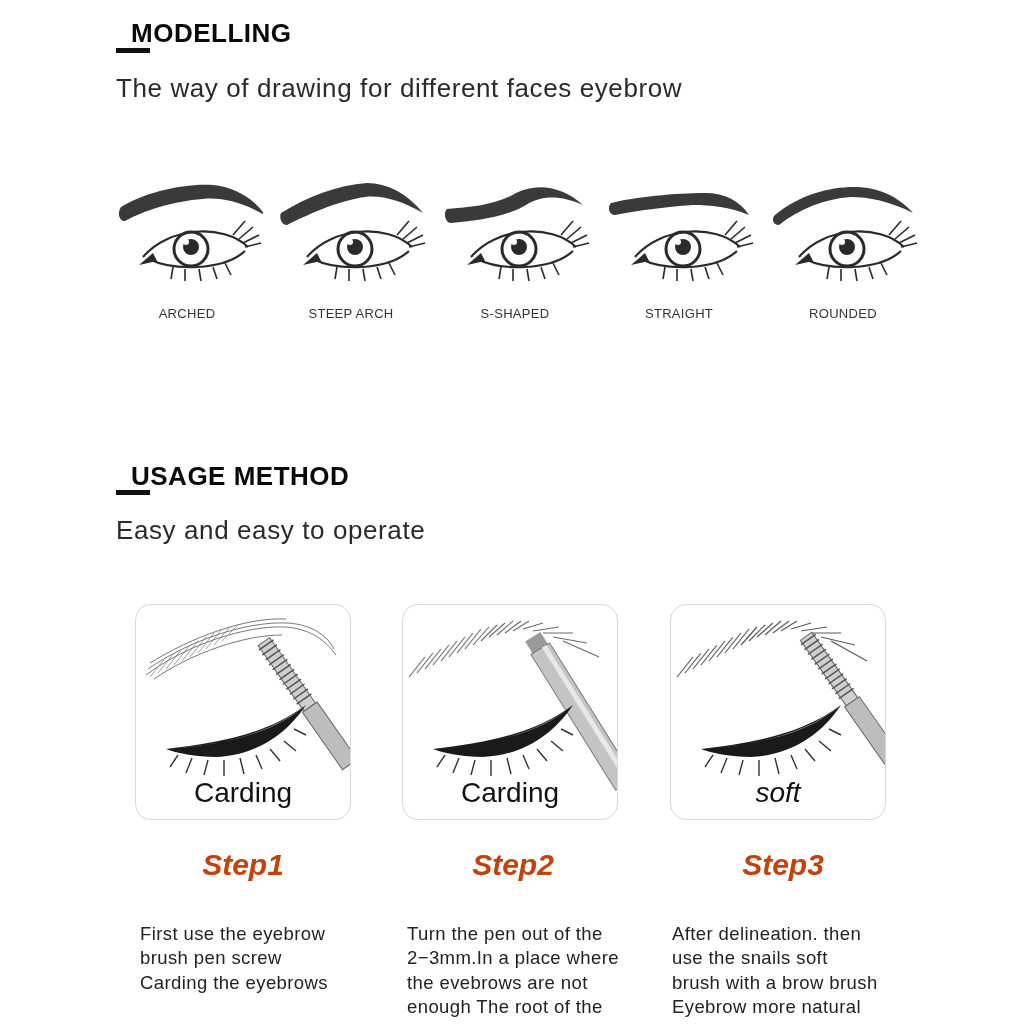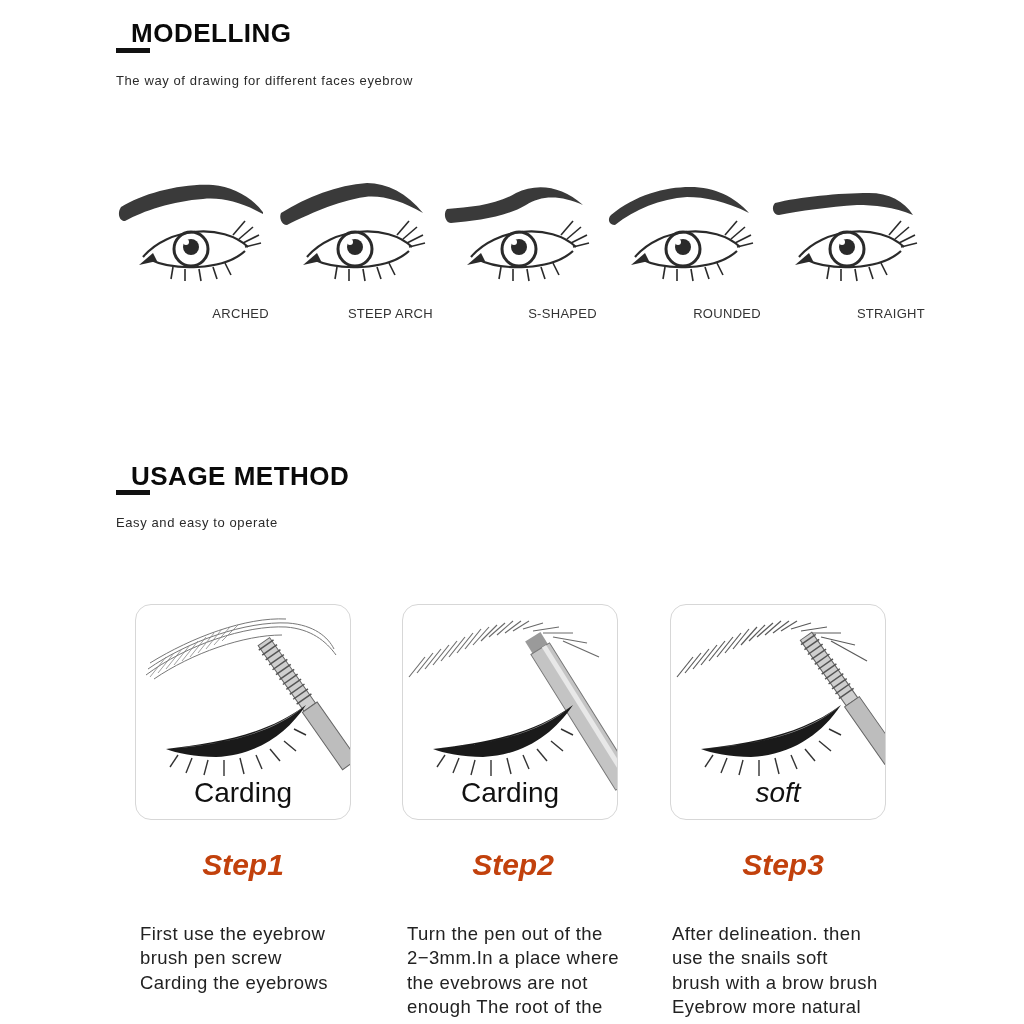--- a/index.html
+++ b/index.html
@@ -1,23 +1,23 @@
 <!DOCTYPE html>
 <html><head>
 <meta charset="utf-8">
 <style>
   html, body { margin:0; padding:0; background:#ffffff; }
   body { width:1024px; height:1024px; position:relative; overflow:hidden; font-family:"Liberation Sans", sans-serif; color:#111; }
   .section-title { position:absolute; left:115px; font-weight:700; font-size:26px; letter-spacing:0.5px; color:#0a0a0a; margin:16px; line-height:1; }
   .title-bar { position:absolute; left:116px; width:34px; height:5px; background:#111; }
-  .subtitle { position:absolute; left:116px; font-size:13px; color:#2a2a2a; letter-spacing:0.6px; }
+  .subtitle { position:absolute; left:116px; font-size:26px; color:#2a2a2a; letter-spacing:0.6px; }
   .eye-row { position:absolute; left:105px; top:175px; width:820px; height:160px; display:flex; }
   .eye-item { width:164px; position:relative; }
   .eye-item svg { position:absolute; left:8px; top:0; }
-  .eye-label { position:absolute; top:131px; left:0; width:164px; text-align:right; font-size:13px; color:#333; letter-spacing:0.3px; }
+  .eye-label { position:absolute; top:131px; left:0; width:164px; text-align:center; font-size:13px; color:#333; letter-spacing:0.3px; }
   .card { position:absolute; top:604px; width:216px; height:216px; border:1.5px solid #d7d7d7; border-radius:16px; background:#fff; box-sizing:border-box; overflow:hidden; }
   .card svg { position:absolute; left:0; top:0; }
   .card-label { position:absolute; left:0; width:100%; bottom:10px; text-align:center; font-size:28px; color:#111; }
   .step-title { position:absolute; top:848px; width:220px; text-align:center; font-size:30px; font-weight:700; font-style:italic; color:#c2410c; }
   .step-text { position:absolute; top:922px; font-size:18.5px; line-height:24.4px; color:#222; letter-spacing:0.4px; white-space:pre-line; width:260px; }
 </style>
 </head>
 <body>
 
 <h1 class="section-title" style="top:4px;">MODELLING</h1>
@@ -99,20 +99,46 @@
           <line x1="86" y1="94" x2="88" y2="106"></line>
           <line x1="100" y1="92" x2="104" y2="104"></line>
           <line x1="112" y1="88" x2="118" y2="100"></line>
       </g>
     </svg>
     <div class="eye-label">S-SHAPED</div>
   </div>
 
   <div class="eye-item">
     <svg width="150" height="110" viewBox="0 0 150 110">
+      <path d="M6,28 C30,22 70,18 100,18 C120,18 135,26 144,40 C125,32 105,30 88,30 C60,32 30,36 10,40 C4,40 2,32 6,28 Z" fill="#3a3a3a"></path>
+      <g stroke="#2a2a2a" fill="none" stroke-width="2.2">
+        <path d="M30,82 C55,52 110,48 135,72"></path>
+        <path d="M36,84 C60,96 110,96 132,76"></path>
+      </g>
+      <path d="M26,90 L40,78 L44,86 Z" fill="#2a2a2a"></path>
+      <circle cx="78" cy="74" r="17" fill="none" stroke="#2a2a2a" stroke-width="3"></circle>
+      <circle cx="78" cy="72" r="8" fill="#2a2a2a"></circle>
+      <circle cx="73" cy="67" r="3" fill="#fff"></circle>
+      <g stroke="#2a2a2a" stroke-width="1.6">
+        <line x1="120" y1="60" x2="132" y2="46"></line>
+          <line x1="126" y1="64" x2="140" y2="52"></line>
+          <line x1="130" y1="68" x2="146" y2="60"></line>
+          <line x1="132" y1="72" x2="148" y2="68"></line>
+        <line x1="60" y1="92" x2="58" y2="104"></line>
+          <line x1="72" y1="94" x2="72" y2="106"></line>
+          <line x1="86" y1="94" x2="88" y2="106"></line>
+          <line x1="100" y1="92" x2="104" y2="104"></line>
+          <line x1="112" y1="88" x2="118" y2="100"></line>
+      </g>
+    </svg>
+    <div class="eye-label">STRAIGHT</div>
+  </div>
+
+  <div class="eye-item">
+    <svg width="150" height="110" viewBox="0 0 150 110">
       <path d="M6,40 C30,20 60,12 85,12 C110,12 130,22 144,38 C120,26 100,22 82,22 C55,24 30,34 10,50 C4,50 2,44 6,40 Z" fill="#3a3a3a"></path>
       <g stroke="#2a2a2a" fill="none" stroke-width="2.2">
         <path d="M30,82 C55,52 110,48 135,72"></path>
         <path d="M36,84 C60,96 110,96 132,76"></path>
       </g>
       <path d="M26,90 L40,78 L44,86 Z" fill="#2a2a2a"></path>
       <circle cx="78" cy="74" r="17" fill="none" stroke="#2a2a2a" stroke-width="3"></circle>
       <circle cx="78" cy="72" r="8" fill="#2a2a2a"></circle>
       <circle cx="73" cy="67" r="3" fill="#fff"></circle>
       <g stroke="#2a2a2a" stroke-width="1.6">
@@ -121,46 +147,20 @@
           <line x1="130" y1="68" x2="146" y2="60"></line>
           <line x1="132" y1="72" x2="148" y2="68"></line>
         <line x1="60" y1="92" x2="58" y2="104"></line>
           <line x1="72" y1="94" x2="72" y2="106"></line>
           <line x1="86" y1="94" x2="88" y2="106"></line>
           <line x1="100" y1="92" x2="104" y2="104"></line>
           <line x1="112" y1="88" x2="118" y2="100"></line>
       </g>
     </svg>
     <div class="eye-label">ROUNDED</div>
-  </div>
-
-  <div class="eye-item">
-    <svg width="150" height="110" viewBox="0 0 150 110">
-      <path d="M6,28 C30,22 70,18 100,18 C120,18 135,26 144,40 C125,32 105,30 88,30 C60,32 30,36 10,40 C4,40 2,32 6,28 Z" fill="#3a3a3a"></path>
-      <g stroke="#2a2a2a" fill="none" stroke-width="2.2">
-        <path d="M30,82 C55,52 110,48 135,72"></path>
-        <path d="M36,84 C60,96 110,96 132,76"></path>
-      </g>
-      <path d="M26,90 L40,78 L44,86 Z" fill="#2a2a2a"></path>
-      <circle cx="78" cy="74" r="17" fill="none" stroke="#2a2a2a" stroke-width="3"></circle>
-      <circle cx="78" cy="72" r="8" fill="#2a2a2a"></circle>
-      <circle cx="73" cy="67" r="3" fill="#fff"></circle>
-      <g stroke="#2a2a2a" stroke-width="1.6">
-        <line x1="120" y1="60" x2="132" y2="46"></line>
-          <line x1="126" y1="64" x2="140" y2="52"></line>
-          <line x1="130" y1="68" x2="146" y2="60"></line>
-          <line x1="132" y1="72" x2="148" y2="68"></line>
-        <line x1="60" y1="92" x2="58" y2="104"></line>
-          <line x1="72" y1="94" x2="72" y2="106"></line>
-          <line x1="86" y1="94" x2="88" y2="106"></line>
-          <line x1="100" y1="92" x2="104" y2="104"></line>
-          <line x1="112" y1="88" x2="118" y2="100"></line>
-      </g>
-    </svg>
-    <div class="eye-label">STRAIGHT</div>
   </div>
 </div>
 
 <h1 class="section-title" style="top:447px;">USAGE METHOD</h1>
 <div class="title-bar" style="top:490px;"></div>
 <div class="subtitle" style="top:515px;">Easy and easy to operate</div>
 
 <div class="card" style="left:135px;padding-left:15px;">
   <svg width="216" height="216" viewBox="0 0 216 216">
     <g stroke="#777" stroke-width="1" fill="none">

